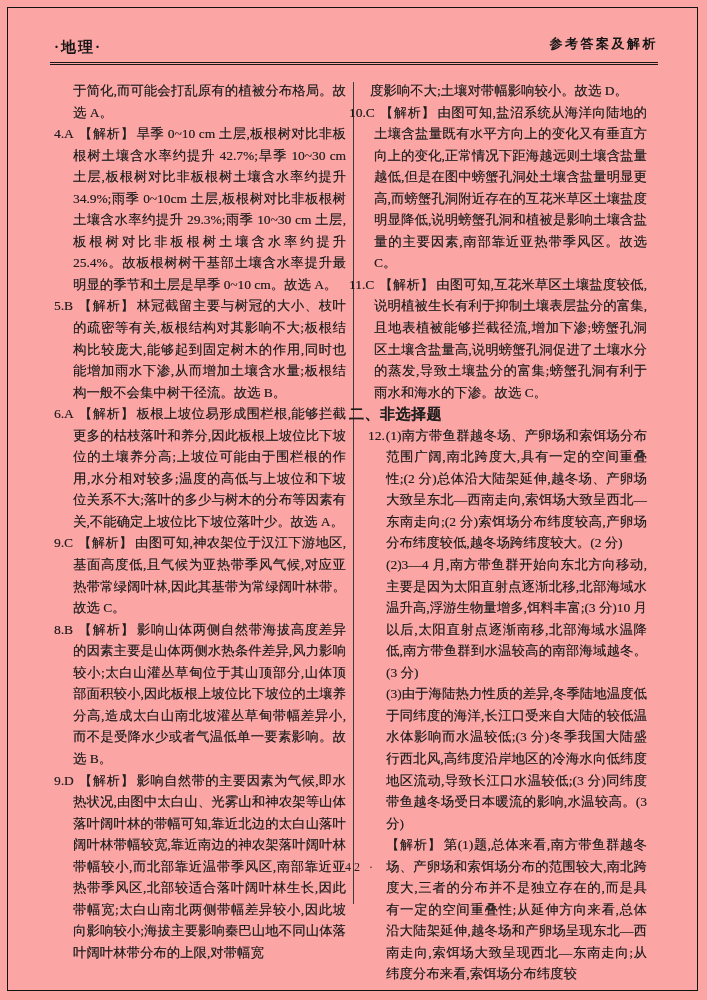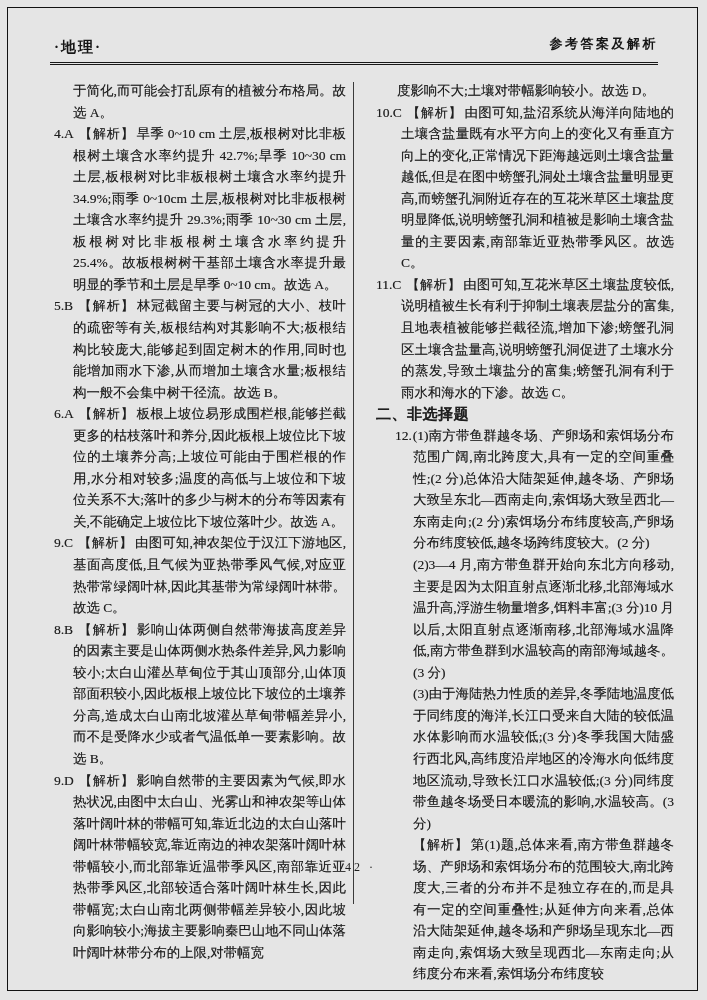--- a/index.html
+++ b/index.html
@@ -3,21 +3,21 @@
 <meta charset="utf-8">
 <style>
   html,body{margin:0;padding:0;}
   body{
     width:707px;height:1000px;
     background:#ffffff;
     font-family:"Liberation Serif","DejaVu Serif",serif;
   }
   .scan{
     position:relative;width:707px;height:1000px;
-    background:#e5e5e5;
+    background:#fca5a5;
     color:#1e1e1e;
     overflow:hidden;
   }
   .frame{
     position:absolute;left:7px;top:7px;width:691px;height:984px;
     border:1.7px solid #121212;
     box-sizing:border-box;
     pointer-events:none;
   }
   .hdr-l{
@@ -40,21 +40,21 @@
     position:absolute;left:353px;top:82px;width:1px;height:822px;
     background:#3a3a3a;
   }
   .col{
     position:absolute;top:80px;
     font-size:13.4px;line-height:21.55px;
     text-align:justify;
     text-shadow:0.2px 0.2px 0.6px rgba(30,30,30,0.55);
   }
   .col-l{left:54px;width:292px;}
-  .col-r{left:376px;width:298px;}
+  .col-r{left:349px;width:298px;}
   .col p{margin:0;}
   .cont{padding-left:19px;}
   .cont-r{padding-left:21px;}
   .hang{padding-left:19px;text-indent:-19px;}
   .hang-r{padding-left:25px;text-indent:-25px;}
   .num{margin-right:5px;}
   .tag{
     font-family:"Liberation Sans","DejaVu Sans",sans-serif;
     font-weight:400;font-size:13px;
     margin-right:2px;

